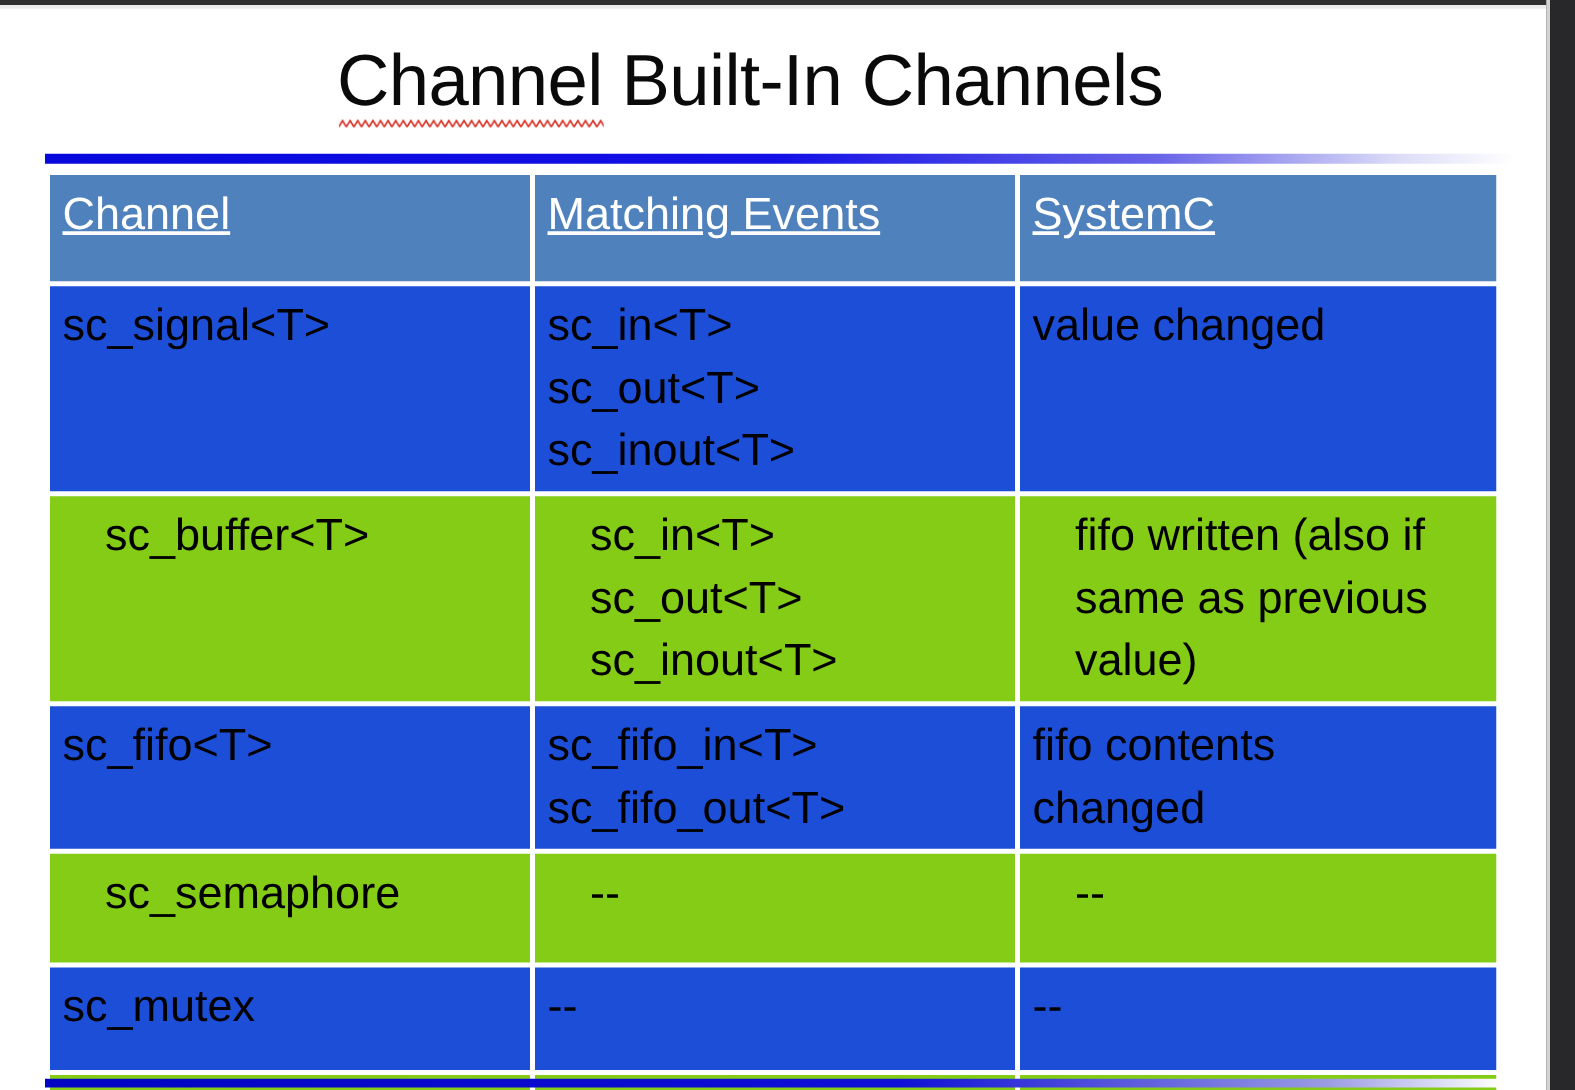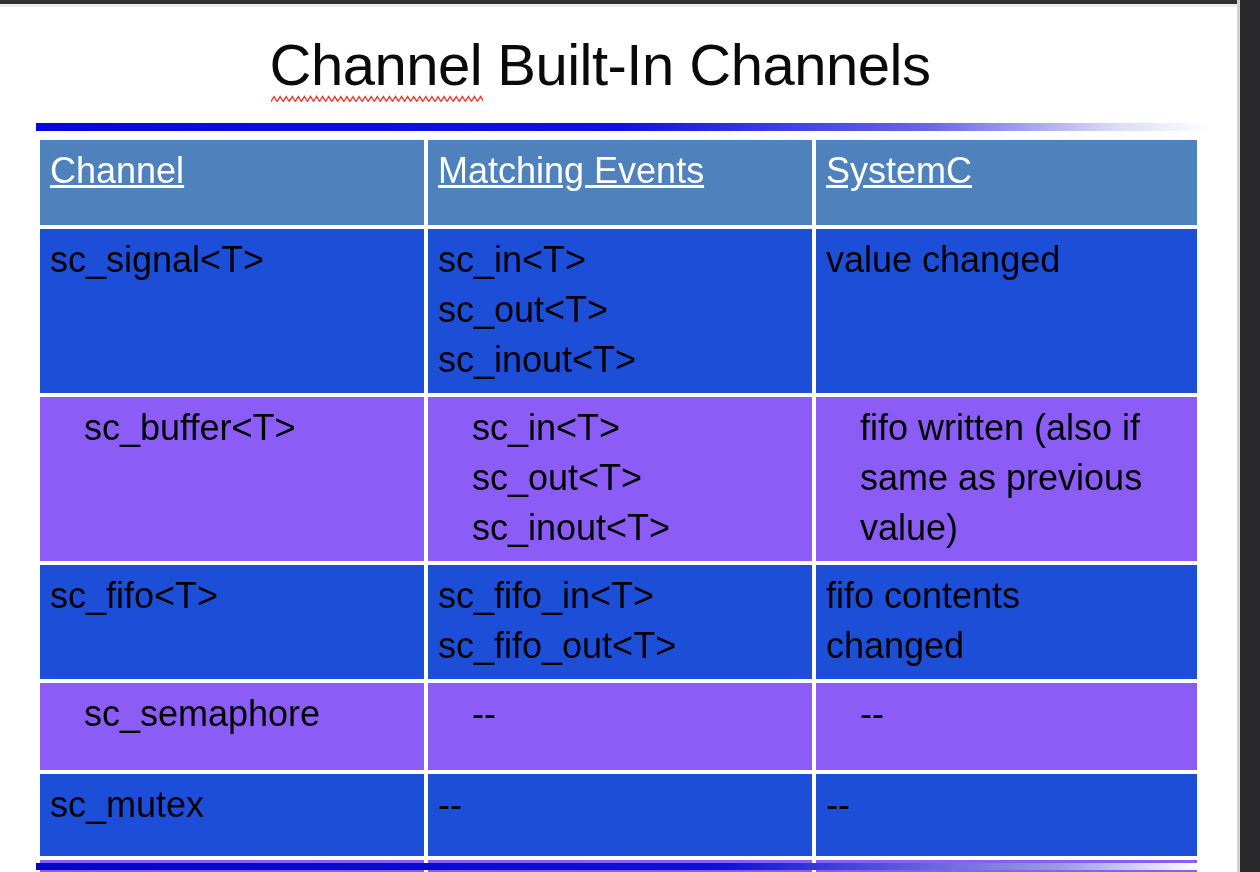--- a/index.html
+++ b/index.html
@@ -97,21 +97,21 @@
   }
   th.hdr {
     background: #4f81bd;
     color: #ffffff;
     font-weight: normal;
     height: 73px;
     padding-top: 12px;
     text-decoration: underline;
   }
   tr.band-dark td { background: #1d4ed8; }
-  tr.band-light td { background: #8b5cf6; padding-left: 44px; }
+  tr.band-light td { background: #84cc16; padding-left: 44px; }
   .cell-text { white-space: pre-line; display: block; }
   tr.h152 td { height: 152px; }
   tr.h102 td { height: 102px; }
   tr.h75 td { height: 75px; }
   tr.h70 td { height: 70px; }
   tr.h74 td { height: 74px; }
 </style>
 </head>
 <body>
 

